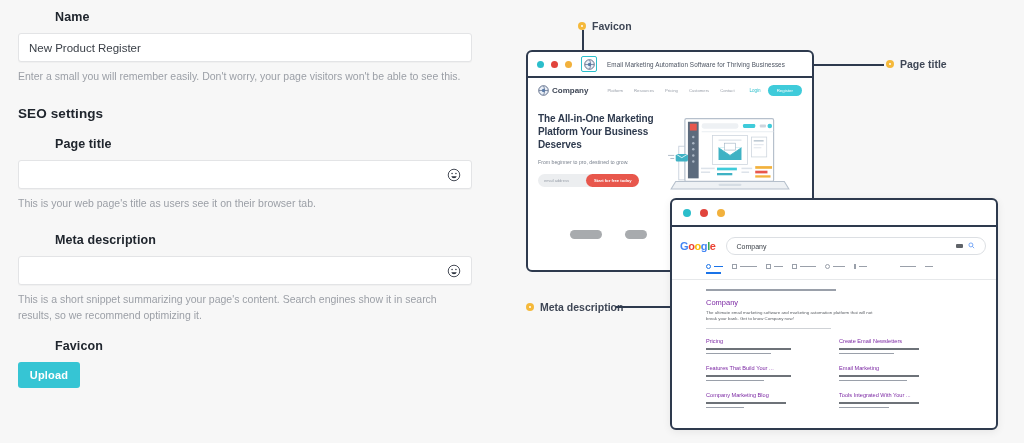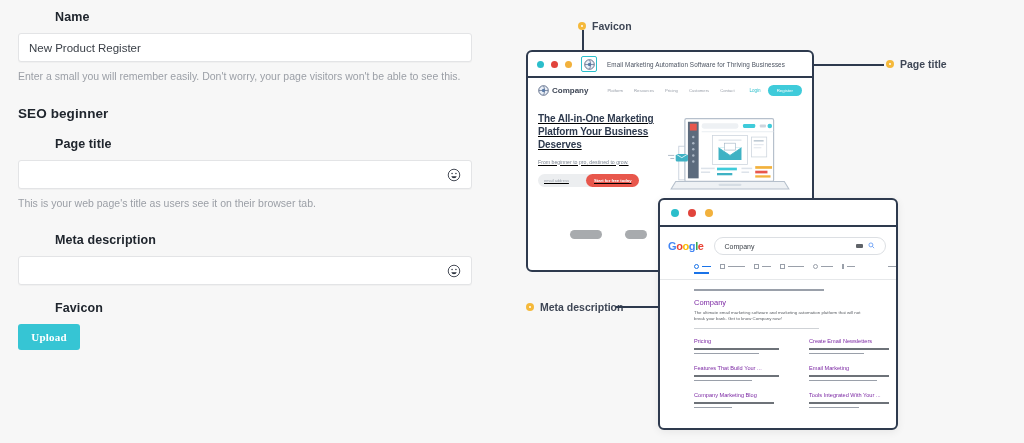--- a/index.html
+++ b/index.html
@@ -42,21 +42,21 @@
     font-size: 10.5px; color: #9b9fa6; line-height: 1.45;
     margin-top: 7px;
   }
   .spacer-lg { height: 22px; }
   .spacer-md { height: 16px; }
 
   .favicon-row { display: flex; align-items: flex-start; gap: 14px; margin-top: 9px; }
   .upload-btn {
     background: #36c5d4; color: #ffffff; border: none;
     width: 62px; height: 26px; border-radius: 3px;
-    font-size: 11px; font-weight: bold; font-family: Liberation Serif, serif;
+    font-size: 11px; font-weight: bold; font-family: Liberation Sans, sans-serif;
     cursor: pointer; letter-spacing: .2px;
   }
   .favicon-help { font-size: 10.5px; color: #9b9fa6; line-height: 1.5; flex: 1; padding-top: 1px; }
 
   
   .illus { position: absolute; left: 490px; top: 0; width: 534px; height: 443px; }
 
   
   .anno { position: absolute; display: flex; align-items: center; gap: 6px; }
   .anno-dot {
@@ -96,21 +96,21 @@
   .brand-name { font-size: 8px; font-weight: bold; color: #3f4756; }
   .nav-items { display: flex; gap: 11px; margin-left: 14px; }
   .nav-it { font-size: 4.2px; color: #9aa0aa; }
   .nav-right { margin-left: auto; display: flex; align-items: center; gap: 7px; }
   .login { font-size: 4.6px; color: #2bbecb; }
   .register {
     background: #3fcbda; color: #fff; font-size: 4.4px;
     padding: 3px 9px; border-radius: 8px;
   }
 
-  .hero { display: flex; padding: 10px 10px 0 10px; text-decoration: underline; }
+  .hero { display: flex; padding: 10px 10px 0 10px; }
   .hero-left { width: 120px; }
   .hero-h { font-size: 10px; font-weight: bold; color: #2e3a4e; line-height: 1.32; letter-spacing: -.1px; }
   .hero-sub { font-size: 5.2px; color: #7b838f; margin-top: 7px; }
   .hero-form { display: flex; align-items: center; margin-top: 9px; }
   .hero-email {
     background: #eceef0; border-radius: 9px 0 0 9px;
     height: 13px; width: 52px; display: flex; align-items: center;
     padding-left: 6px; font-size: 4px; color: #9aa0aa;
   }
   .hero-cta {
@@ -118,21 +118,21 @@
     border-radius: 9px; display: flex; align-items: center; justify-content: center;
     font-size: 4.2px; font-weight: bold; padding: 0 8px; margin-left: -4px;
   }
   .hero-art { flex: 1; display: flex; align-items: flex-start; justify-content: center; padding-top: 2px; }
 
   .pills { display: flex; gap: 23px; padding: 0 0 0 42px; margin-top: 24px; }
   .pill { height: 9px; border-radius: 5px; background: #a8abae; }
 
   
   .gwin {
-    position: absolute; left: 168px; top: 198px; width: 240px; height: 232px;
+    position: absolute; left: 180px; top: 198px; width: 328px; height: 232px;
     background: #ffffff; border: 2px solid #2e3a4e; border-radius: 6px; overflow: hidden;
     box-shadow: 0 2px 8px rgba(0,0,0,.07);
   }
   .gbar { height: 27px; border-bottom: 2px solid #2e3a4e; display: flex; align-items: center; padding: 0 11px; gap: 9px; }
   .gdot { width: 8px; height: 8px; border-radius: 50%; flex: 0 0 8px; }
   .gsearch-row { display: flex; align-items: center; padding: 10px 10px 0 8px; gap: 10px; }
   .glogo { font-size: 11px; font-weight: bold; letter-spacing: -.4px; font-family: "Liberation Sans", sans-serif; }
   .gbox {
     flex: 1; height: 18px; border: 1px solid #dcdfe3; border-radius: 10px;
     display: flex; align-items: center; padding: 0 10px;
@@ -173,21 +173,21 @@
 
   <div class="form-panel">
 
     <div class="field-label">Name</div>
     <div class="text-input">
       <span class="val">New Product Register</span>
     </div>
     <div class="helper">Enter a small you will remember easily. Don't worry, your page visitors won't be able to see this.</div>
 
     <div class="spacer-lg"></div>
-    <div class="section-title">SEO beginner</div>
+    <div class="section-title">SEO settings</div>
 
     <div class="spacer-md"></div>
     <div class="field-label">Page title</div>
     <div class="text-input">
       <span class="val empty"></span>
       <span class="emoji-btn">
         <svg width="14" height="14" viewBox="0 0 16 16" fill="none">
           <circle cx="8" cy="8" r="6.6" stroke="#2e3440" stroke-width="1"></circle>
           <circle cx="5.8" cy="6.4" r="0.85" fill="#2e3440"></circle>
           <circle cx="10.2" cy="6.4" r="0.85" fill="#2e3440"></circle>
@@ -203,20 +203,21 @@
       <span class="val empty"></span>
       <span class="emoji-btn">
         <svg width="14" height="14" viewBox="0 0 16 16" fill="none">
           <circle cx="8" cy="8" r="6.6" stroke="#2e3440" stroke-width="1"></circle>
           <circle cx="5.8" cy="6.4" r="0.85" fill="#2e3440"></circle>
           <circle cx="10.2" cy="6.4" r="0.85" fill="#2e3440"></circle>
           <path d="M4.9 9.4h6.2a3.2 3.2 0 0 1-6.2 0z" fill="#2e3440"></path>
         </svg>
       </span>
     </div>
+    <div class="helper">This is a short snippet summarizing your page's content. Search engines show it in search results, so we recommend optimizing it.</div>
 
     <div class="spacer-md"></div>
     <div class="field-label">Favicon</div>
     <div class="favicon-row">
       <button class="upload-btn">Upload</button>
     </div>
   </div>
 
   <div class="illus">
 

